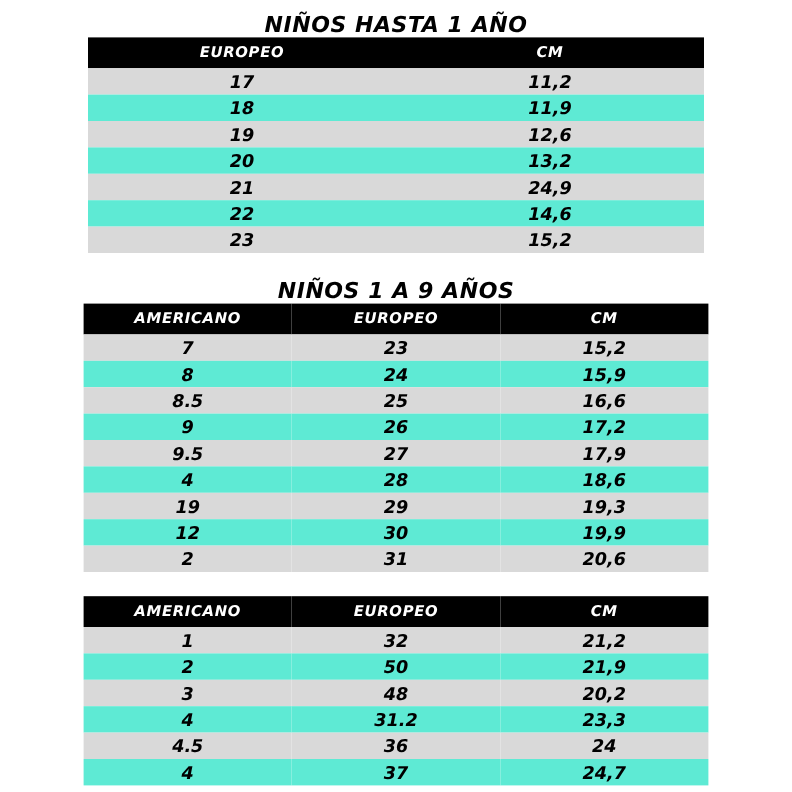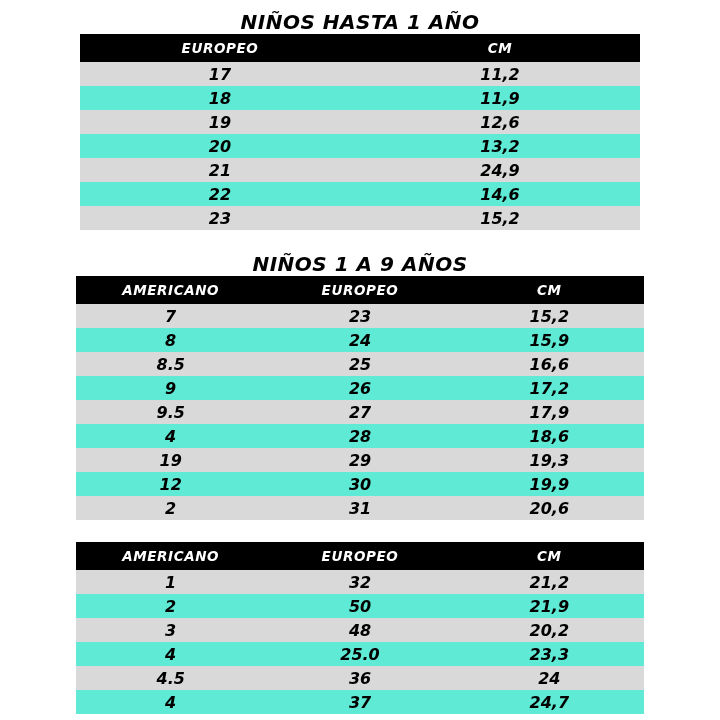--- a/index.html
+++ b/index.html
@@ -215,21 +215,21 @@
           <td>50</td>
           <td>21,9</td>
         </tr>
         <tr class="odd">
           <td>3</td>
           <td>48</td>
           <td>20,2</td>
         </tr>
         <tr class="even">
           <td>4</td>
-          <td>25.0</td>
+          <td>31.2</td>
           <td>23,3</td>
         </tr>
         <tr class="odd">
           <td>4.5</td>
           <td>36</td>
           <td>24</td>
         </tr>
         <tr class="even">
           <td>4</td>
           <td>37</td>

